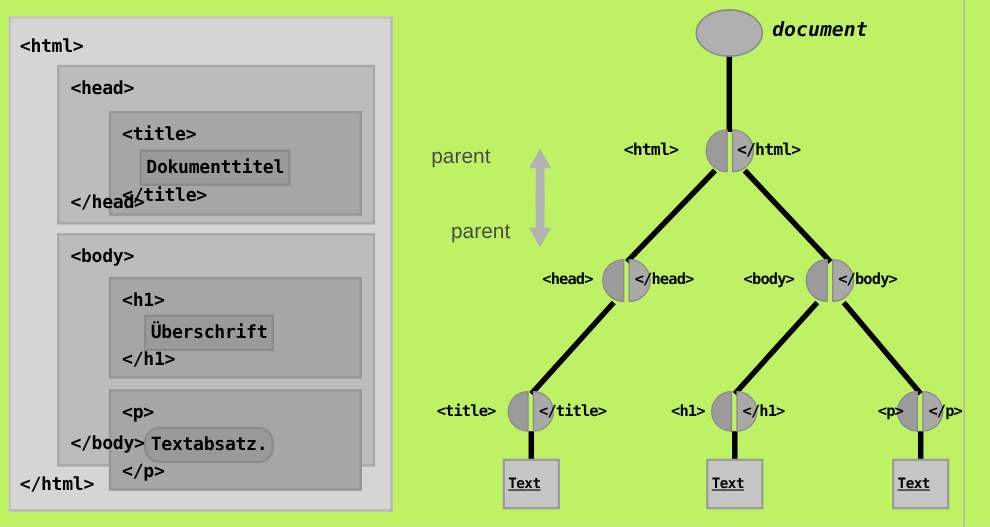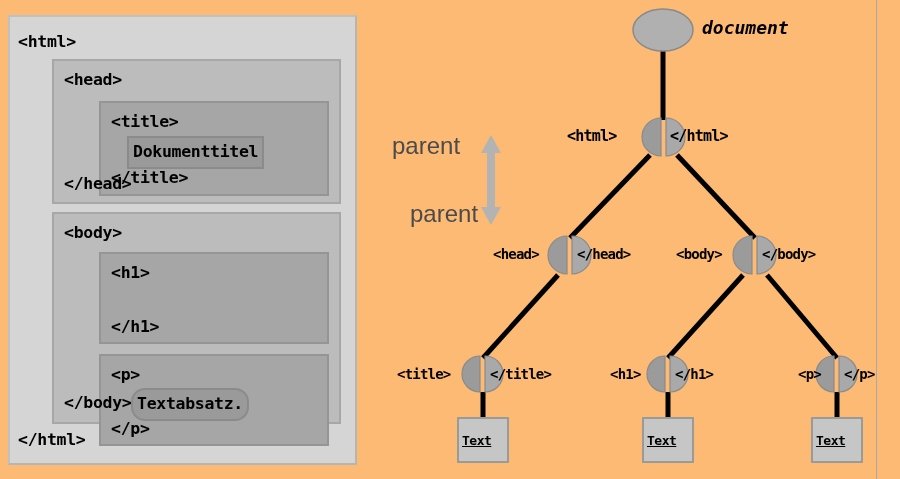--- a/index.html
+++ b/index.html
@@ -10,21 +10,21 @@
     width: 900px;
     height: 479px;
     overflow: hidden;
     font-family: "Liberation Sans", sans-serif;
   }
 
   #root {
     position: relative;
     width: 900px;
     height: 479px;
-    background: #fdba74;
+    background: #bef264;
   }
 
   
   .code-panel {
     position: absolute;
     left: 8px;
     top: 15px;
     width: 349px;
     height: 450px;
     background: #d5d5d5;
@@ -128,21 +128,21 @@
     font-weight: bold;
     font-style: italic;
     font-size: 18px;
     color: #000000;
     white-space: nowrap;
   }
 
   .pc-label {
     position: absolute;
     font-family: "Liberation Sans", sans-serif;
-    font-size: 24px;
+    font-size: 19px;
     color: #4b4b4b;
     white-space: nowrap;
   }
 
   .textbox-label {
     position: absolute;
     font-family: "DejaVu Sans Mono", "Liberation Mono", monospace;
     font-weight: bold;
     font-size: 13px;
     color: #000000;
@@ -180,20 +180,21 @@
 
       <span class="codetag box-inner-close" style="top:110px;">&lt;/head&gt;</span>
     </div>
 
     <div class="box-body">
       <span class="codetag box-inner-open">&lt;body&gt;</span>
 
       <div class="box-h1">
         <span class="codetag box-inner-open">&lt;h1&gt;</span>
 
+        <span class="codetag text-chip chip-h1">Überschrift</span>
 
         <span class="codetag box-inner-close" style="top:60px;">&lt;/h1&gt;</span>
       </div>
 
       <div class="box-p">
         <span class="codetag box-inner-open">&lt;p&gt;</span>
 
         <span class="codetag text-chip chip-p">Textabsatz.</span>
 
         <span class="codetag box-inner-close" style="top:60px;">&lt;/p&gt;</span>

